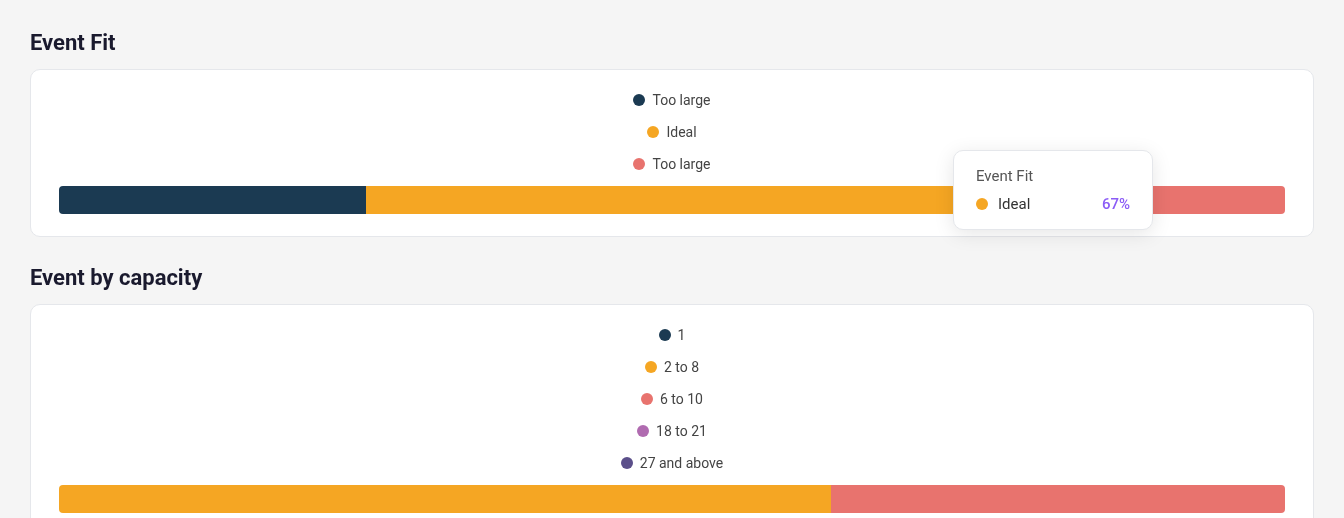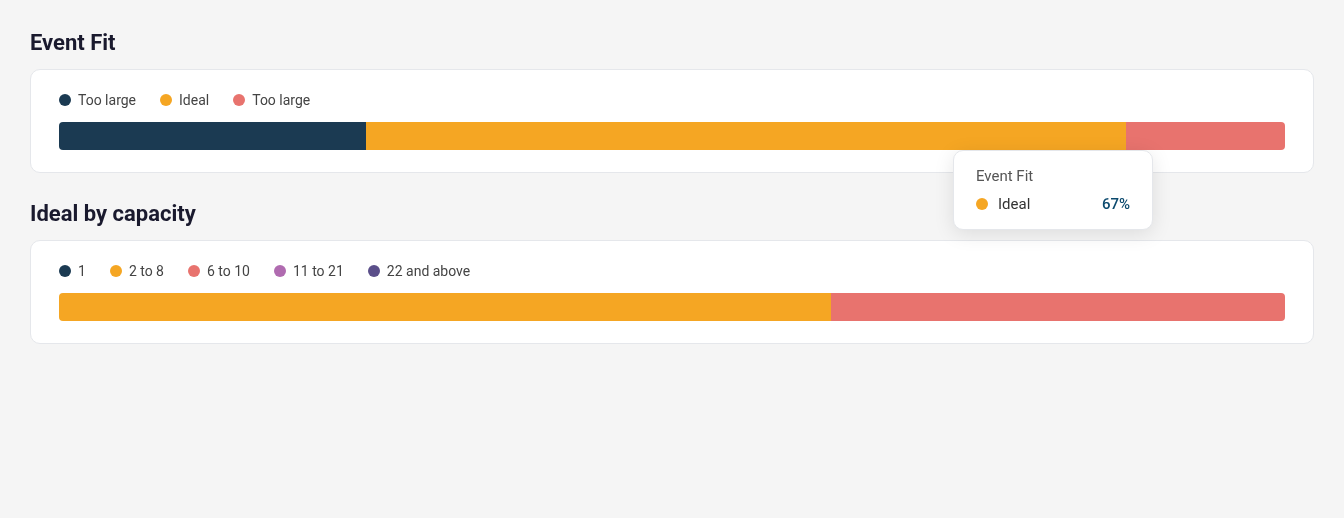--- a/index.html
+++ b/index.html
@@ -23,22 +23,23 @@
       border: 1px solid #e5e7eb;
       border-radius: 10px;
       padding: 22px 28px;
       margin-bottom: 28px;
       position: relative;
     }
 
     .legend {
       display: flex;
       align-items: center;
-      gap: 24px;
+      gap: 16px;
       margin-bottom: 14px;
+      flex-direction: column;
     }
 
     .legend-item {
       display: flex;
       align-items: center;
       gap: 7px;
       font-size: 14px;
       color: #444;
     }
 
@@ -89,21 +90,21 @@
       font-size: 15px;
       color: #333;
     }
 
     .tooltip-label {
       flex: 1;
     }
 
     .tooltip-value {
       font-weight: 500;
-      color: #0c4a6e;
+      color: #8b5cf6;
     }
   </style>
 </head>
 <body>
 
 <h2 class="section-title">Event Fit</h2>
 
 <div class="card">
   <div class="legend" id="eventFitLegend">
       <div class="legend-item">
@@ -128,42 +129,42 @@
   <div class="tooltip">
     <div class="tooltip-title">Event Fit</div>
     <div class="tooltip-row">
       <span class="dot" id="tooltipDot" style="background: rgb(245, 166, 35);"></span>
       <span class="tooltip-label">Ideal</span>
       <span class="tooltip-value">67%</span>
     </div>
   </div>
 </div>
 
-<h2 class="section-title">Ideal by capacity</h2>
+<h2 class="section-title">Event by capacity</h2>
 
 <div class="card">
   <div class="legend" id="spacesLegend">
       <div class="legend-item">
         <span class="dot" style="background:#1b3a52"></span>
         <span>1</span>
       </div>
       <div class="legend-item">
         <span class="dot" style="background:#f5a623"></span>
         <span>2 to 8</span>
       </div>
       <div class="legend-item">
         <span class="dot" style="background:#e8736e"></span>
         <span>6 to 10</span>
       </div>
       <div class="legend-item">
         <span class="dot" style="background:#b06bb0"></span>
-        <span>11 to 21</span>
+        <span>18 to 21</span>
       </div>
       <div class="legend-item">
         <span class="dot" style="background:#5b4f8a"></span>
-        <span>22 and above</span>
+        <span>27 and above</span>
       </div>
     </div>
   <div class="stacked-bar" id="spacesBar">
       <div class="bar-segment" style="width: 63%; background: rgb(245, 166, 35);"></div>
       <div class="bar-segment" style="width: 37%; background: rgb(232, 115, 110);"></div>
     </div>
 </div>
 
 </body></html>

